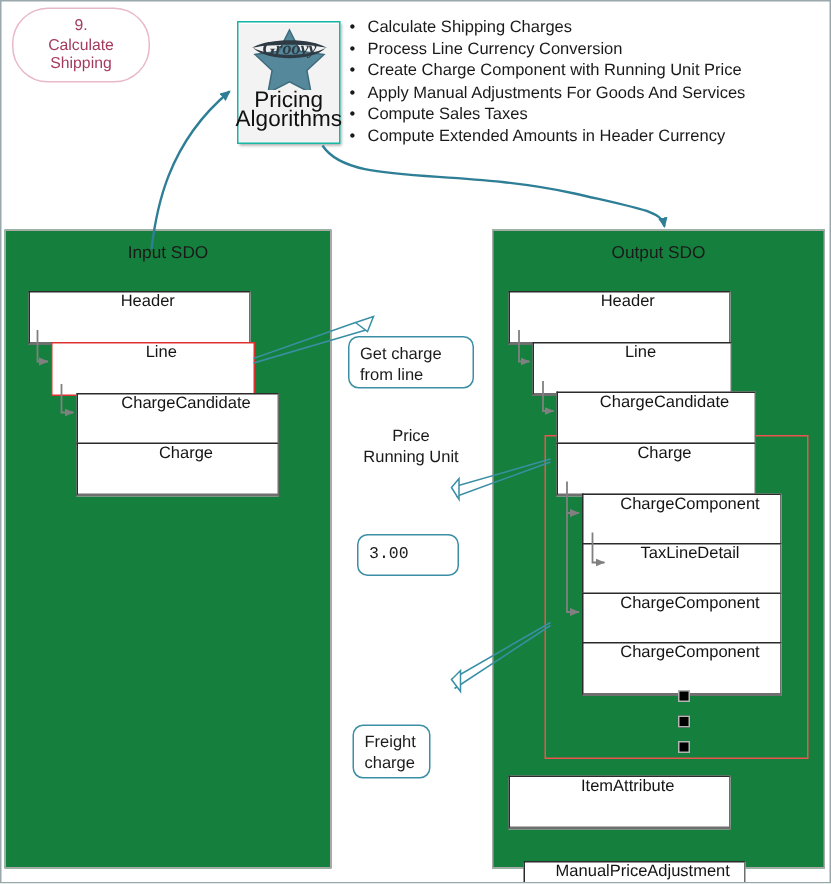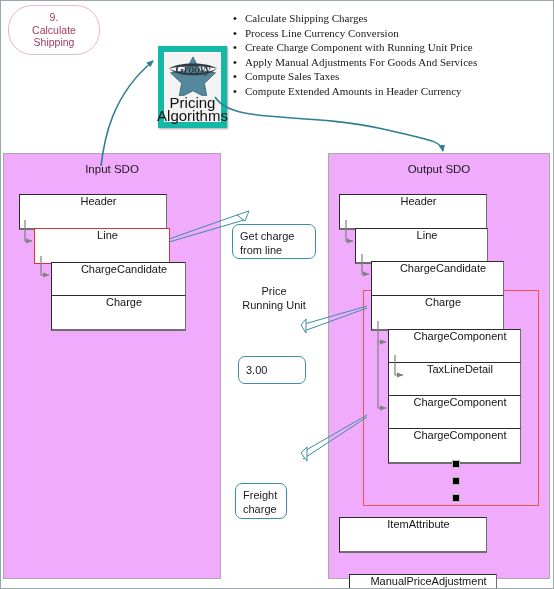--- a/index.html
+++ b/index.html
@@ -31,58 +31,57 @@
     color:#a33b5e;
     font-size:10.5px;
     line-height:12.6px;
     text-align:center;
   }
 
   
   .algo-tile{
     left:157px; top:13px; width:69px; height:82px;
     background:#f3f3f3;
-    border:6px solid #14b8a6;
+    border:1px solid #14b8a6;
     box-shadow: inset 1px 1px 0 #ffffff, 1px 1px 2px rgba(0,0,0,.35);
     display:flex; flex-direction:column;
     align-items:center; justify-content:flex-start;
     padding-top:3px;
-    margin-top:32px;
   }
   .algo-logo{width:62px;height:42px;display:block;}
   .algo-label{
     font-size:15px; line-height:12px; color:#111;
     text-align:center; margin-top:1px;
   }
 
   
   .bullets{
     left:232px; top:10px; width:318px;
     font-size:11px; color:#1a1a1a;
   }
   .bullet-row{
     display:flex; align-items:flex-start;
     line-height:14.6px; margin:0;
   }
   .bullet-dot{
     width:12px; flex:0 0 12px;
     font-size:11px; line-height:14.6px; color:#1a1a1a;
   }
-  .bullet-txt{flex:1 1 auto;white-space:nowrap;font-family:Liberation Serif, serif;}
+  .bullet-txt{flex:1 1 auto;white-space:nowrap;}
 
   
   .wires{
     left:0;top:0;width:554px;height:589px;
     pointer-events:none;
   }
 
   
   .panel{
     border:1px solid #a9a9a9;
-    background:#f0abfc;
+    background:#15803d;
   }
   .panel-title{
     position:absolute; left:0; right:0; top:9px;
     text-align:center;
     font-size:11.5px; color:#1a1a1a;
   }
 
   
   .node{
     position:absolute;
@@ -122,21 +121,21 @@
     border:1px solid #3a8fa5;
     border-radius:7px;
     background:#ffffff;
     color:#1b1b1b;
     font-size:11px;
     line-height:14px;
     padding:4px 7px;
     box-sizing:border-box;
     margin-top:40px;
   }
-  .callout.center{display:flex;align-items:center;justify-content:flex-start;}
+  .callout.center{display:flex;align-items:center;justify-content:flex-start;font-family:Liberation Mono, monospace;}
   .plain-label{
     position:absolute;
     font-size:11px;
     line-height:14px;
     color:#1a1a1a;
     text-align:center;
   }
 </style>
 </head>
 <body>

